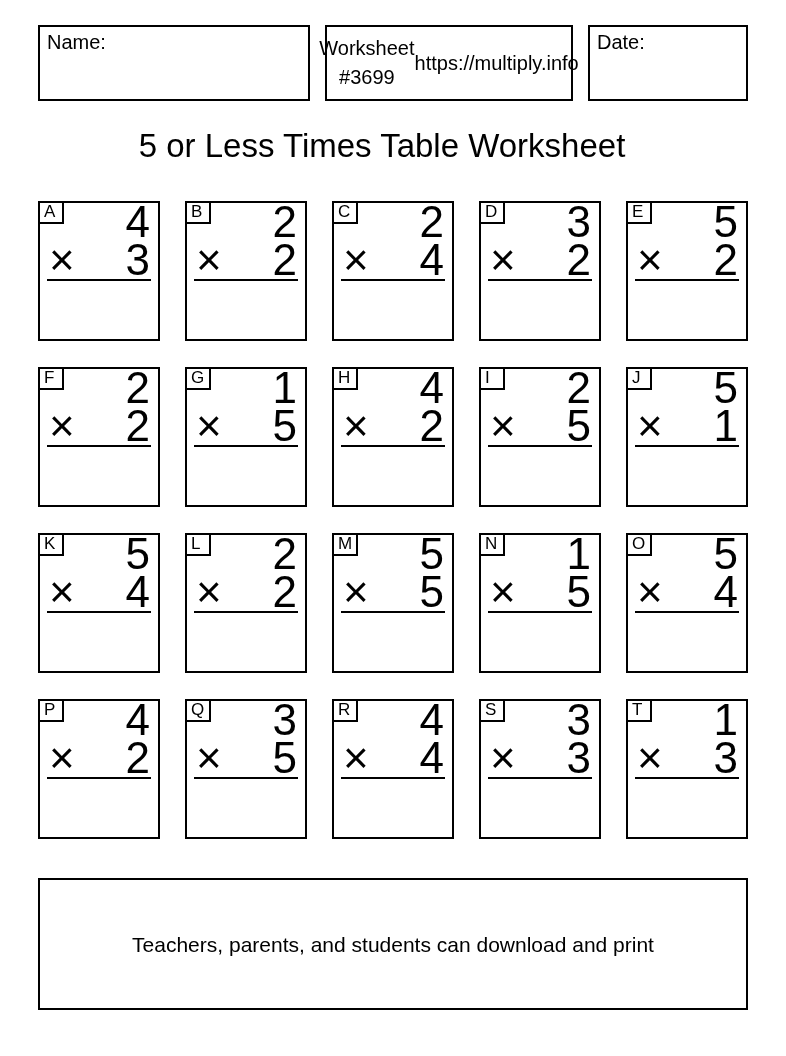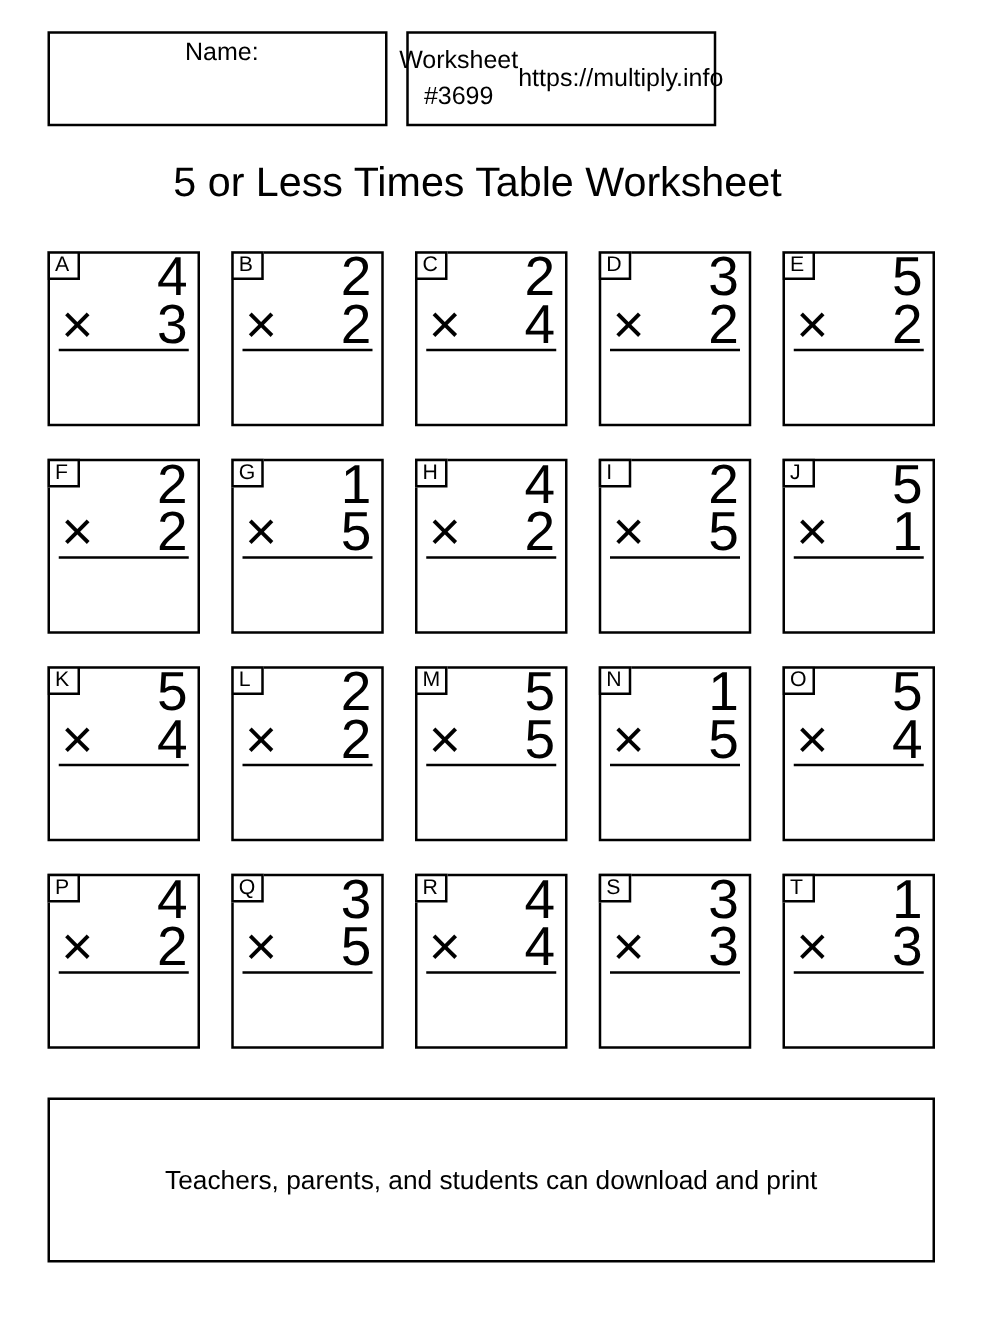--- a/index.html
+++ b/index.html
@@ -5,21 +5,21 @@
   html, body { margin: 0; padding: 0; }
   body {
     width: 786px; height: 1056px;
     background: #ffffff;
     font-family: "Liberation Sans", sans-serif;
     color: #000000;
   }
   .page { position: relative; width: 786px; height: 1056px; background: #ffffff; overflow: hidden; }
 
   .hbox { position: absolute; border: 2px solid #000; box-sizing: border-box; background: #fff; }
-  #name-box { left: 38px; top: 25px; width: 272px; height: 76px; font-size: 20px; padding: 4px 0 14px 7px; text-align: center; }
+  #name-box { left: 38px; top: 25px; width: 272px; height: 76px; font-size: 20px; padding: 4px 0 14px 7px; }
   #ws-box   { left: 325px; top: 25px; width: 248px; height: 76px;
               display: flex; flex-direction: row; justify-content: center; align-items: center;
               font-size: 20px; line-height: 29px; text-align: center; }
   #date-box { left: 588px; top: 25px; width: 160px; height: 76px; font-size: 20px; padding: 4px 0 0 7px; }
 
   #title { position: absolute; left: 0; top: 128px; width: 764px; text-align: center;
            font-size: 33px; line-height: 1.1; }
 
   #grid { position: absolute; left: 38px; top: 201px;
           display: grid; grid-template-columns: repeat(5, 122px); grid-auto-rows: 140px;
@@ -45,20 +45,23 @@
 
   <div class="hbox" id="name-box">
     <span>Name:</span>
   </div>
 
   <div class="hbox" id="ws-box">
     <span>Worksheet #3699</span>
     <span>https://multiply.info</span>
   </div>
 
+  <div class="hbox" id="date-box">
+    <span>Date:</span>
+  </div>
 
   <div id="title">5 or Less Times Table Worksheet</div>
 
   <div id="grid">
 
     <div class="problem">
       <span class="tab">A</span>
       <span class="n1">4</span>
       <span class="times">×</span>
       <span class="n2">3</span>

